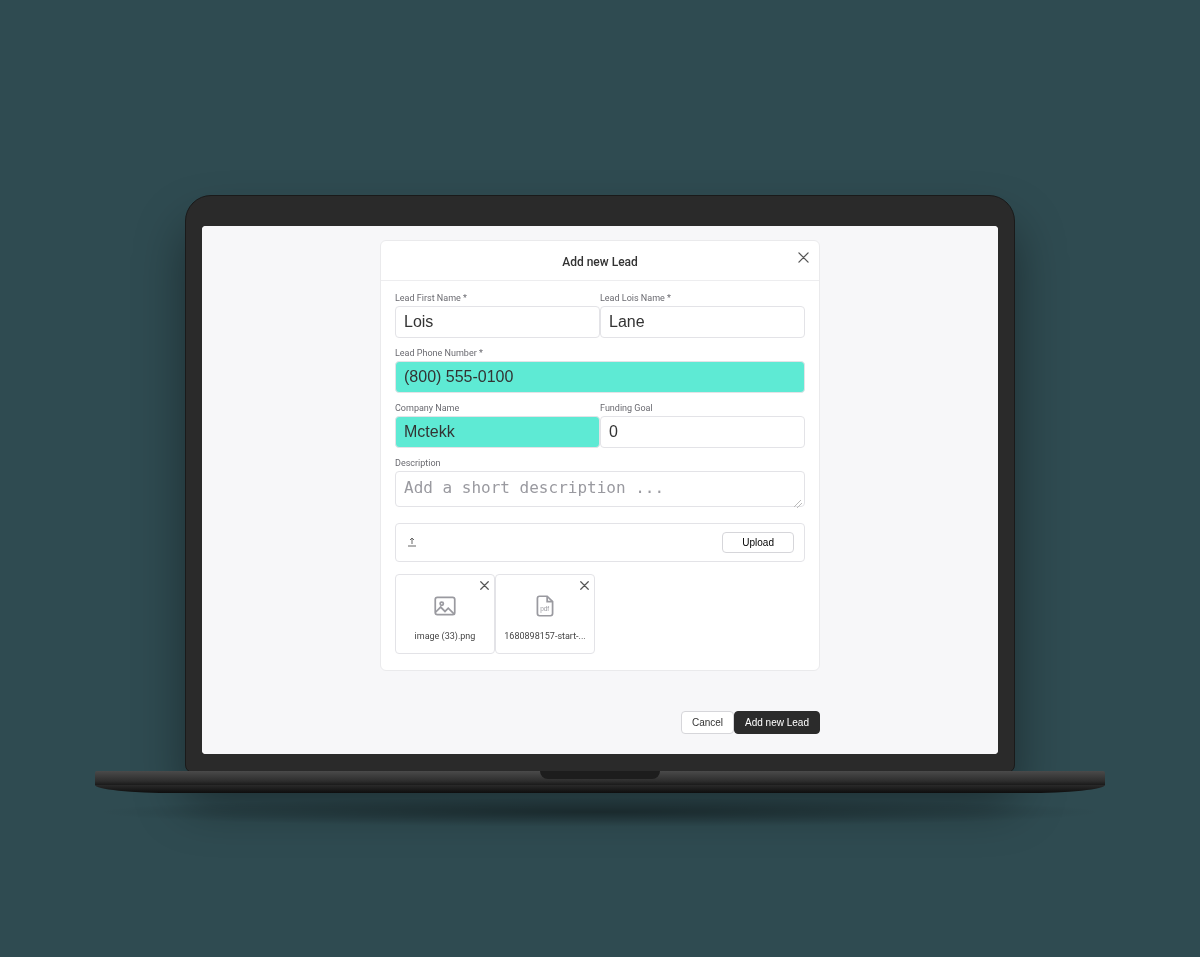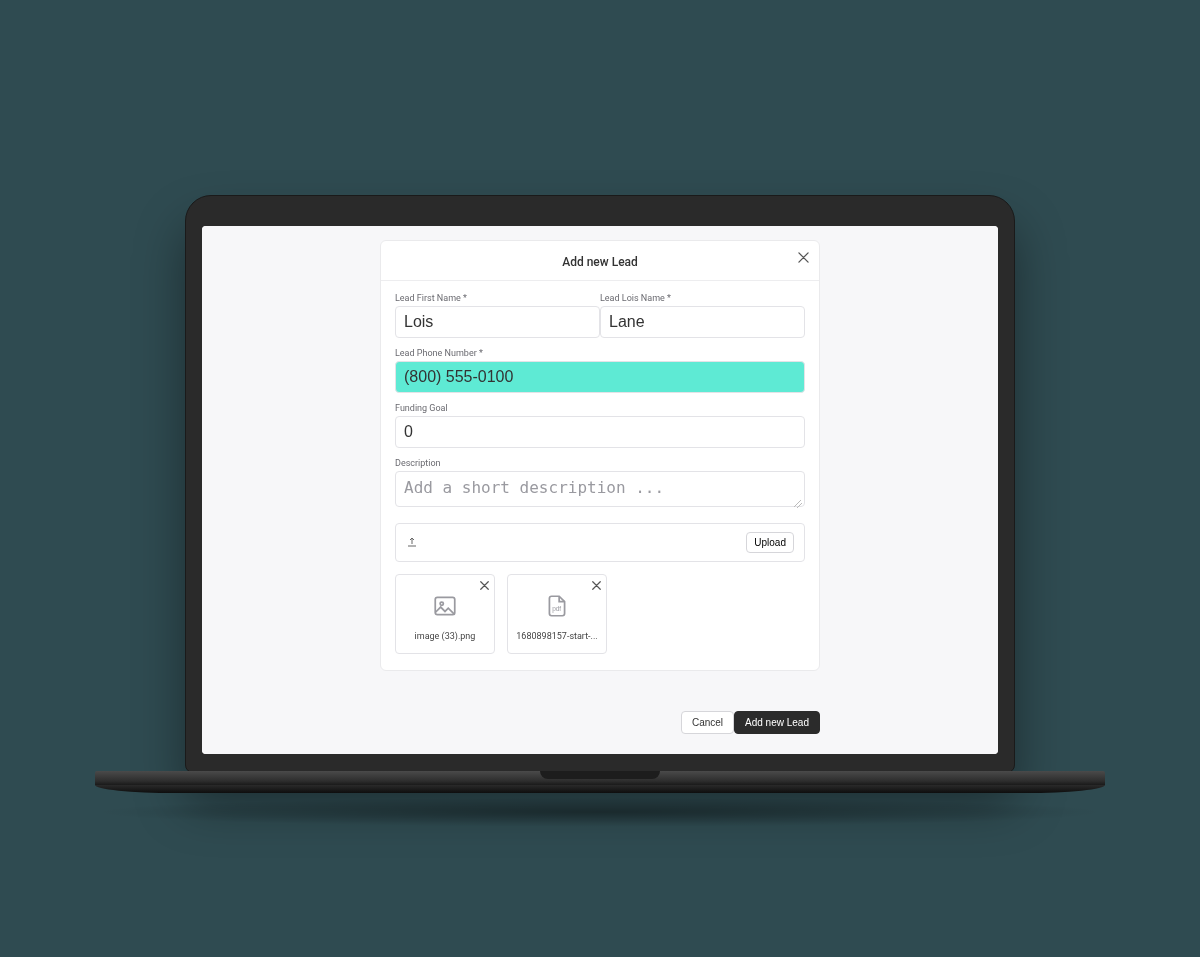--- a/index.html
+++ b/index.html
@@ -140,25 +140,25 @@
     align-items: center;
     justify-content: space-between;
     margin-top: 12px;
   }
   .upload-icon { color: #666; }
   .upload-btn {
     border: 1px solid #d6d6da;
     background: #fff;
     border-radius: 4px;
     font-size: 10px;
-    padding: 4px 7px;
+    padding: 4px 19px;
     cursor: pointer;
   }
 
-  .files-row { display: flex; gap: 12px; margin-top: 12px; align-items: flex-end; }
+  .files-row { display: flex; margin-top: 12px; align-items: flex-end; }
   .file-tile {
     position: relative;
     width: 100px;
     height: 80px;
     border: 1px solid #e3e3e7;
     border-radius: 4px;
     display: flex;
     flex-direction: column;
     align-items: center;
     justify-content: center;
@@ -231,20 +231,24 @@
             </div>
 
             <div class="row">
               <div class="field">
                 <label class="label">Lead Phone Number *</label>
                 <input class="input autofill" value="(800) 555-0100" style="">
               </div>
             </div>
 
             <div class="row">
+              <div class="field">
+                <label class="label">Company Name</label>
+                <input class="input autofill" value="Mctekk" style="">
+              </div>
               <div class="field">
                 <label class="label">Funding Goal</label>
                 <input class="input" value="0" style="">
               </div>
             </div>
 
             <div class="field">
               <label class="label">Description</label>
               <div class="textarea-wrap">
                 <textarea class="textarea" placeholder="Add a short description ..." style=""></textarea>

